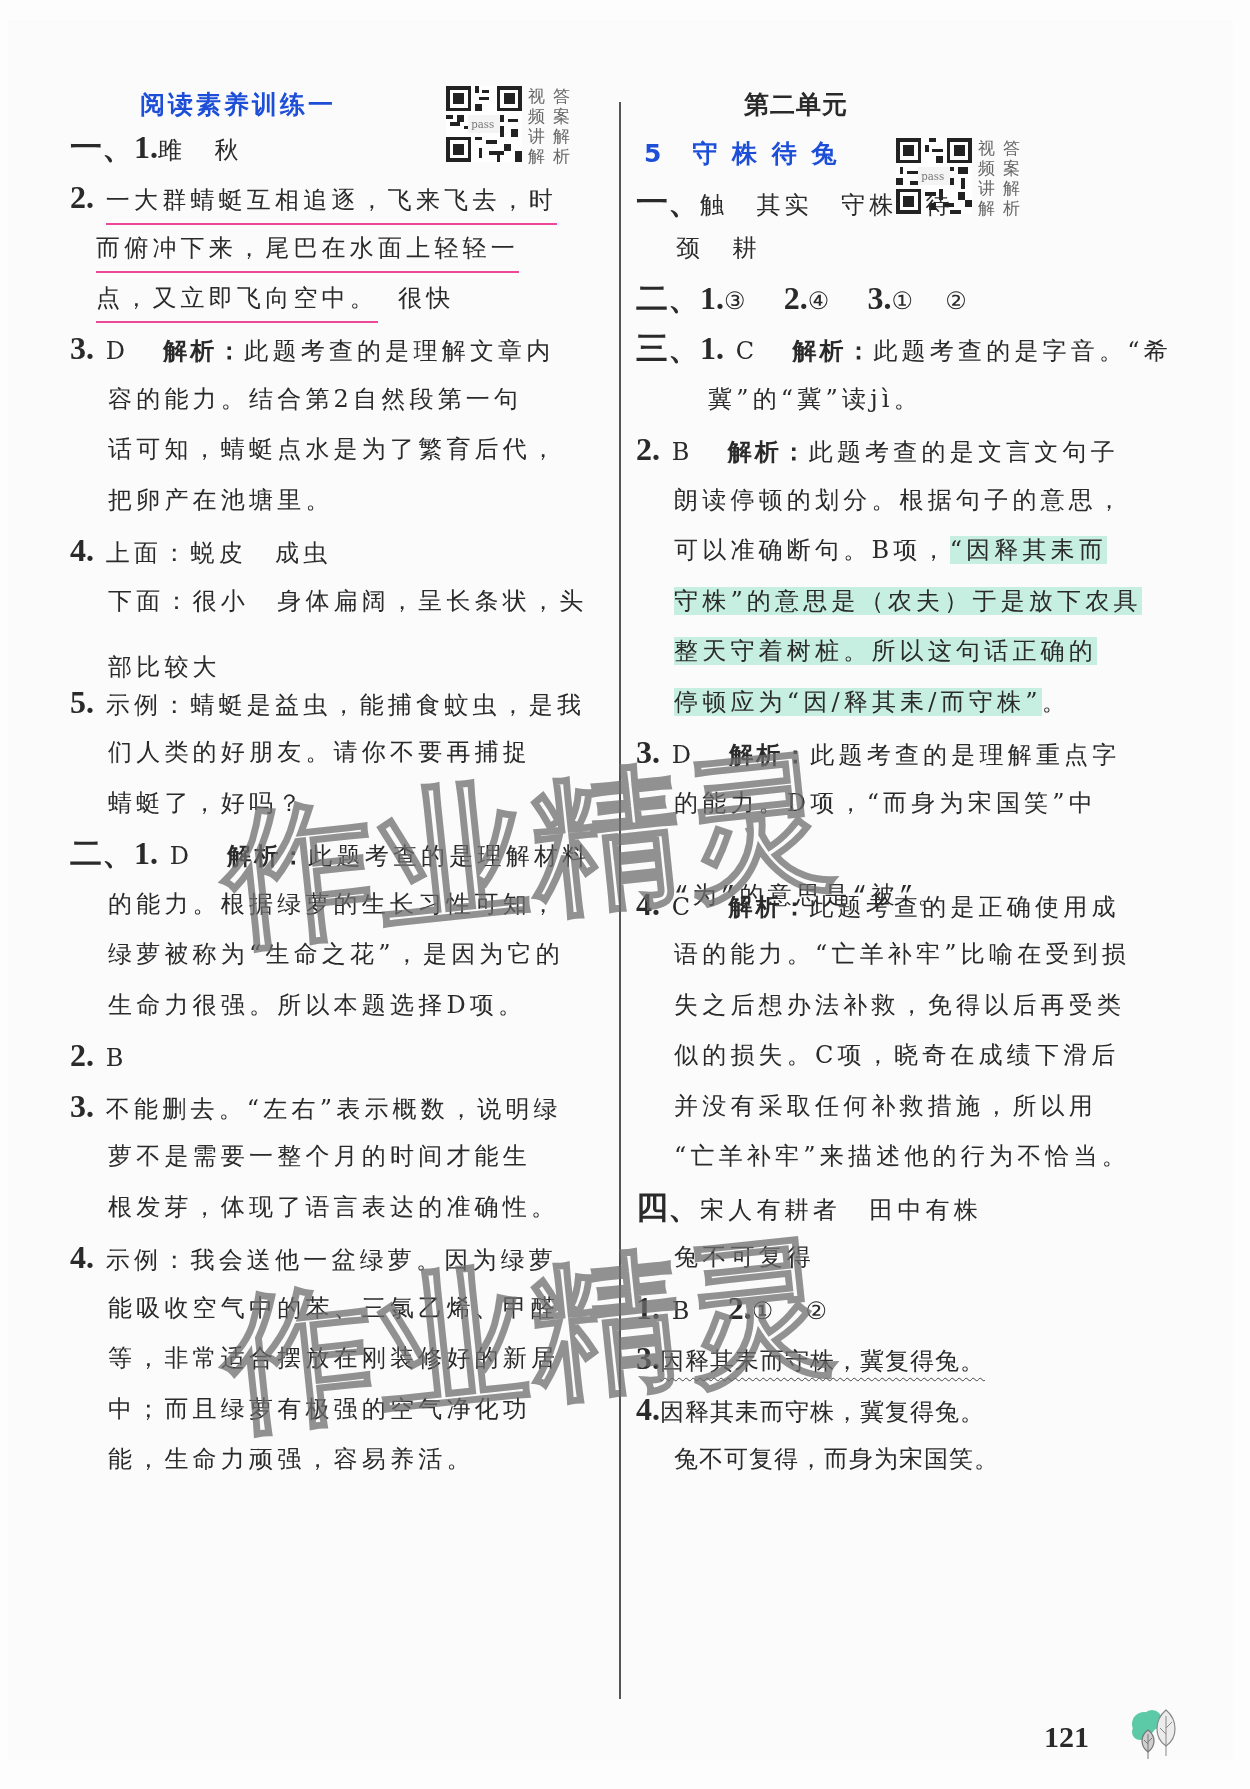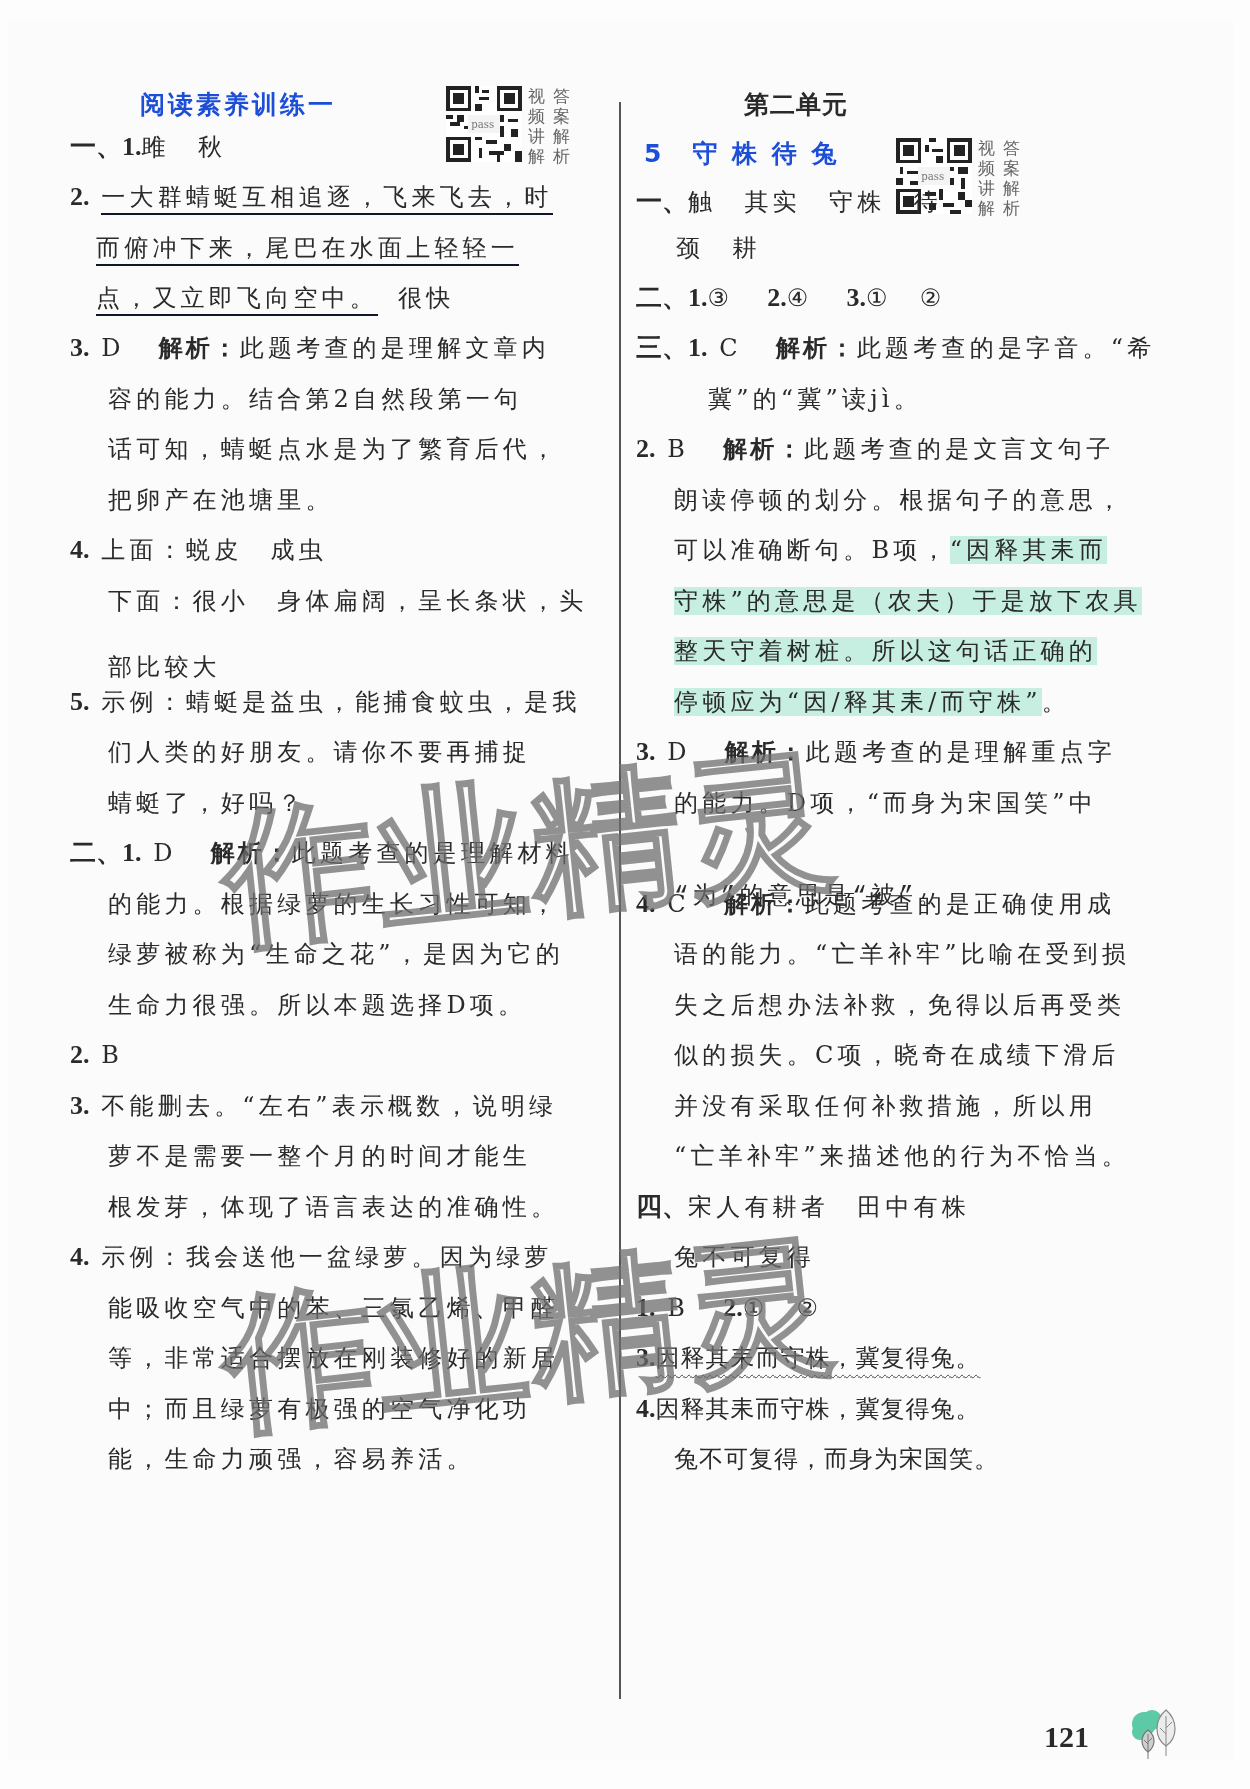--- a/index.html
+++ b/index.html
@@ -28,25 +28,25 @@
   .title-black {
     position: absolute; color: #2a2a2a; font-weight: bold;
     font-family: "DejaVu Sans", "Liberation Sans", sans-serif;
     font-size: 25px; letter-spacing: 1px; white-space: nowrap;
   }
   .line {
     position: absolute; left: 0; height: 50px; line-height: 50px;
     font-size: 24px; white-space: nowrap; letter-spacing: 4.2px;
   }
   .line.ind { left: 38px; }
-  .num { font-weight: bold; font-family: "Liberation Serif", serif; font-size: 26px; letter-spacing: 0; }
+  .num { font-weight: bold; font-family: "Liberation Serif", serif; font-size: 32px; letter-spacing: 0; }
   .jx { font-weight: bold; font-family: "DejaVu Sans", "Liberation Sans", sans-serif; letter-spacing: 3px; }
   .gap { display: inline-block; width: 34px; }
   .gap-s { display: inline-block; width: 20px; }
-  .ul { border-bottom: 2px solid #0f172a; padding-bottom: 2px; }
+  .ul { border-bottom: 2px solid #ec4899; padding-bottom: 9px; }
   .wavy { text-decoration: underline wavy #444; text-underline-offset: 8px; text-decoration-thickness: 1px; }
   .hl { background: #c6eee1; }
   .qr-block { position: absolute; display: flex; gap: 6px; }
   .qr {
     width: 76px; height: 76px; position: relative; background: #fff;
   }
   .qr svg { width: 76px; height: 76px; display: block; }
   .qr-caption {
     display: grid; grid-template-columns: 22px 22px; grid-auto-flow: column; grid-template-rows: repeat(4, 20px);
     font-family: "DejaVu Sans", sans-serif; font-size: 17px; color: #666; line-height: 20px; column-gap: 3px;

